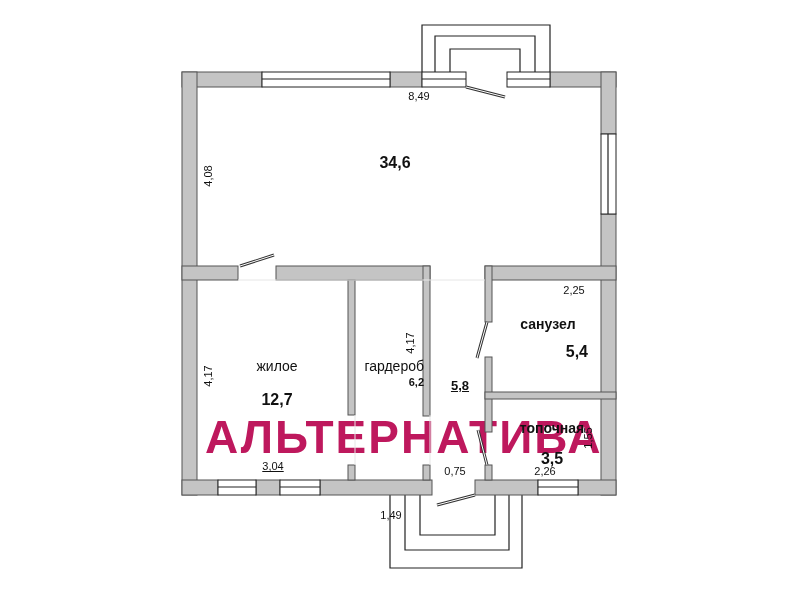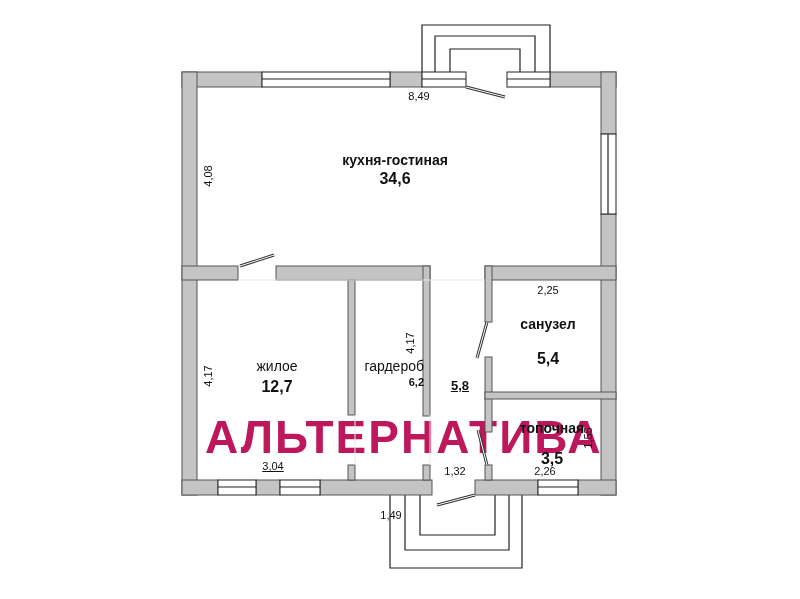--- a/index.html
+++ b/index.html
@@ -103,50 +103,49 @@
     <line class="door-inner" x1="475" y1="495" x2="437" y2="505"></line>
   </g>
 
   <line x1="276" y1="280" x2="485" y2="280" stroke="#e6e6e6" stroke-width="1"></line>
   <line x1="238" y1="280" x2="276" y2="280" stroke="#e6e6e6" stroke-width="1"></line>
   <line x1="355" y1="415" x2="355" y2="465" stroke="#e6e6e6" stroke-width="1"></line>
   <line x1="430" y1="415" x2="430" y2="465" stroke="#e6e6e6" stroke-width="1"></line>
 </svg>
 
 <div class="lbl" style="left:330px; top:152px; width:130px;">
-  <div class="room-name">кухня-гостиная</div>
   <div class="room-area" style="margin-top:2px;">34,6</div>
 </div>
 
 <div class="lbl" style="left:242px; top:358px; width:70px;">
   <div class="room-name" style="font-weight:normal;">жилое</div>
-  <div class="room-area" style="margin-top:4px;">12,7</div>
+  <div class="room-area" style="margin-top:17px;">12,7</div>
 </div>
 
 <div class="lbl" style="left:352px; top:358px; width:72px;text-align:right;">
   <div class="room-name" style="font-weight:normal;">гардероб</div>
   <div class="room-area" style="margin-top:2px; font-size:11px;">6,2</div>
 </div>
 
 <div class="lbl" style="left:440px; top:378px; width:40px;">
   <div class="room-area" style="text-decoration:underline; font-size:13px;">5,8</div>
 </div>
 
 <div class="lbl" style="left:508px; top:316px; width:80px;">
   <div class="room-name">санузел</div>
-  <div class="room-area" style="margin-top:18px;">5,4</div>
+  <div class="room-area" style="margin-top:11px;text-align:right;">5,4</div>
 </div>
 
 <div class="lbl" style="left:512px; top:420px; width:80px;">
   <div class="room-name">топочная</div>
   <div class="room-area" style="margin-top:14px;">3,5</div>
 </div>
 
 <div class="lbl dim" style="left:404px; top:90px; width:30px;">8,49</div>
 <div class="lbl dim rot" style="left:193px; top:170px; width:30px;">4,08</div>
 <div class="lbl dim rot" style="left:193px; top:370px; width:30px;">4,17</div>
 <div class="lbl dim" style="left:258px; top:460px; width:30px;text-decoration:underline;">3,04</div>
 <div class="lbl dim rot" style="left:395px; top:337px; width:30px;">4,17</div>
 <div class="lbl dim" style="left:376px; top:465px; width:30px;margin-top:44px;">1,49</div>
-<div class="lbl dim" style="left:440px; top:465px; width:30px;">1,32</div>
-<div class="lbl dim" style="left:533px; top:284px; width:30px;">2,25</div>
+<div class="lbl dim" style="left:440px; top:465px; width:30px;">0,75</div>
+<div class="lbl dim" style="left:559px; top:284px; width:30px;">2,25</div>
 <div class="lbl dim" style="left:530px; top:465px; width:30px;">2,26</div>
 <div class="lbl dim rot" style="left:573px; top:432px; width:30px;">1,55</div>
 
 </body></html>

